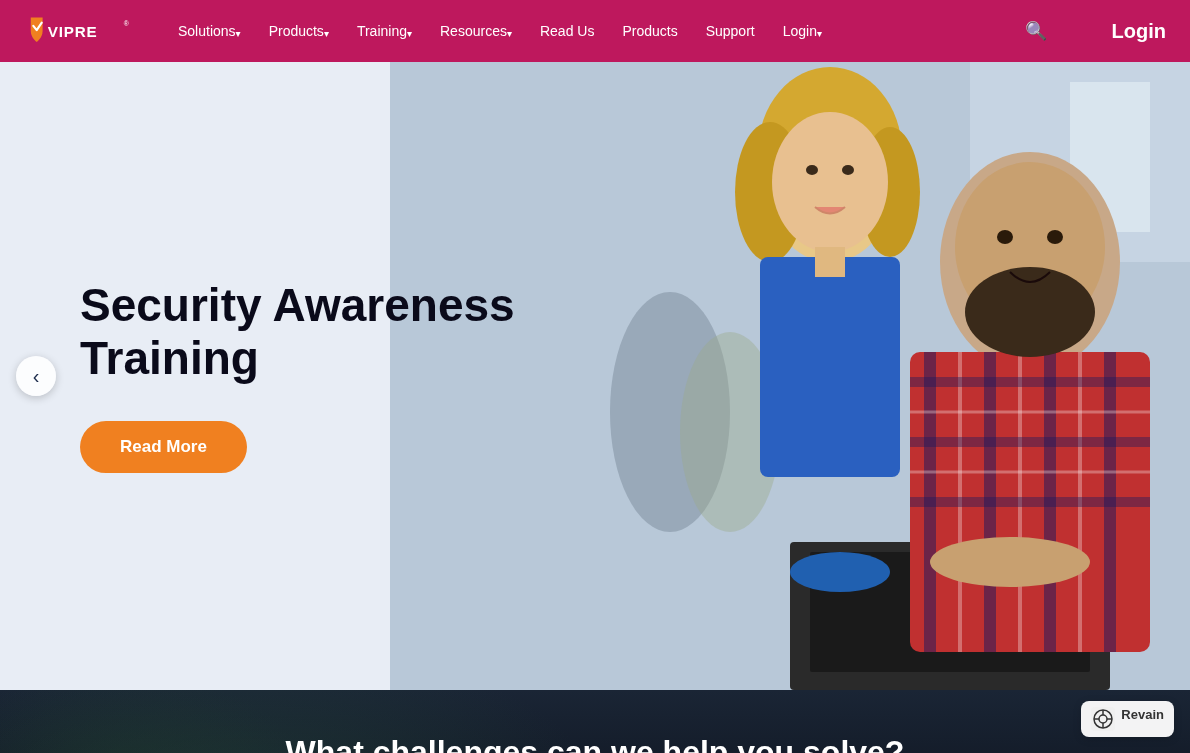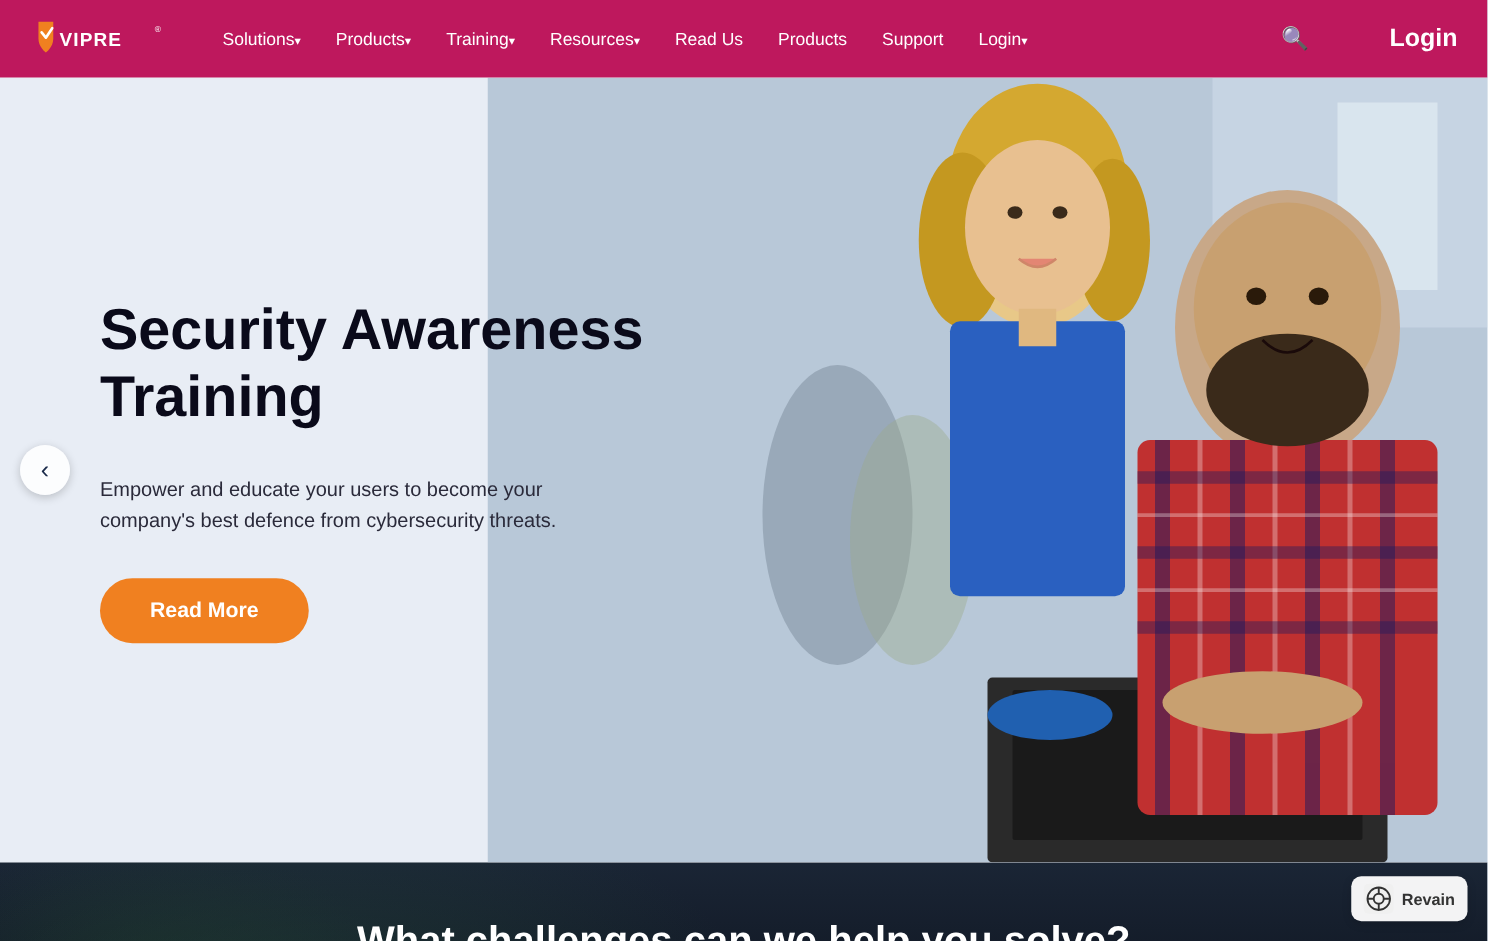--- a/index.html
+++ b/index.html
@@ -167,21 +167,20 @@
 
     
     .revain-badge {
       position: fixed;
       bottom: 16px;
       right: 16px;
       background: rgba(255,255,255,0.95);
       border-radius: 8px;
       padding: 6px 10px;
       display: flex;
-      align-items: center;
       gap: 6px;
       font-size: 13px;
       font-weight: 600;
       color: #333;
       box-shadow: 0 2px 8px rgba(0,0,0,0.15);
       z-index: 1000;
     }
     .revain-icon {
       width: 24px;
       height: 24px;
@@ -314,21 +313,20 @@
   </svg>
 
   <div class="hero-overlay"></div>
 
   <button class="hero-prev">
     <span>‹</span>
   </button>
 
   <div class="hero-content">
     <h1 class="hero-title">Security Awareness Training</h1>
-    <p class="hero-subtitle">Empower and educate your users to become your company's best defence from cybersecurity threats.</p>
     <button class="hero-btn">Read More</button>
   </div>
 </section>
 
 <section class="bottom-section">
   <div class="bottom-bg"></div>
   <h2 class="bottom-text">What challenges can we help you solve?</h2>
 </section>
 
 <div class="revain-badge">

